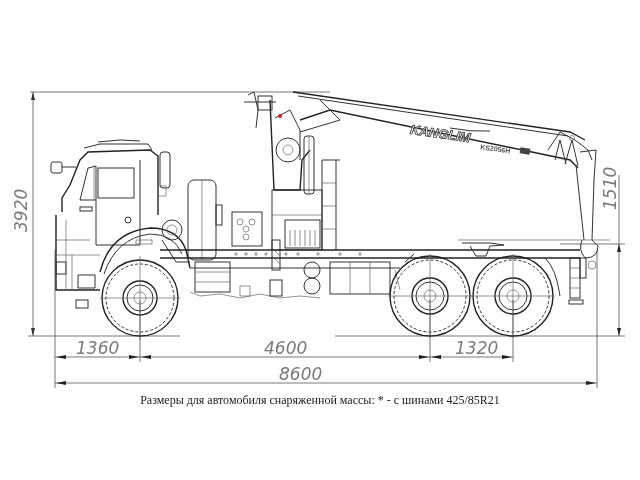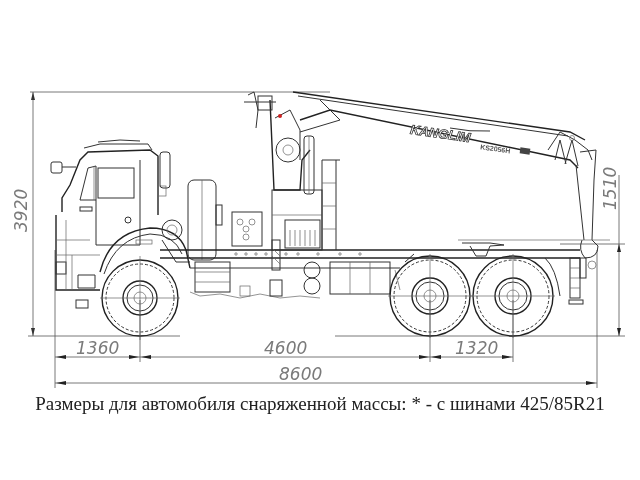--- a/index.html
+++ b/index.html
@@ -1,21 +1,21 @@
 <!DOCTYPE html>
 <html><head>
 <meta charset="utf-8">
 <style>
   html, body { margin: 0; padding: 0; background: #ffffff; }
   body { width: 640px; height: 480px; position: relative; overflow: hidden; font-family: "Liberation Sans", sans-serif; }
   #drawing { position: absolute; left: 0; top: 0; width: 640px; height: 480px; }
   .dim-text { font-family: "DejaVu Sans", sans-serif; font-style: italic; font-size: 17px; fill: #7a7a7a; font-weight: 300; }
   .caption {
     position: absolute; left: 0; top: 393px; width: 640px; text-align: center;
-    font-family: "Liberation Serif", serif; font-size: 19px; color: #222;
+    font-family: "Liberation Serif", serif; font-size: 12px; color: #222;
   }
   .ln { stroke: #333; stroke-width: 1; fill: none; }
   .ln2 { stroke: #222; stroke-width: 1.4; fill: none; }
   .thin { stroke: #666; stroke-width: 0.7; fill: none; }
   .dimln { stroke: #555; stroke-width: 0.8; fill: none; }
 </style>
 </head>
 <body>
 
 <svg id="drawing" viewBox="0 0 640 480" xmlns="http://www.w3.org/2000/svg">

